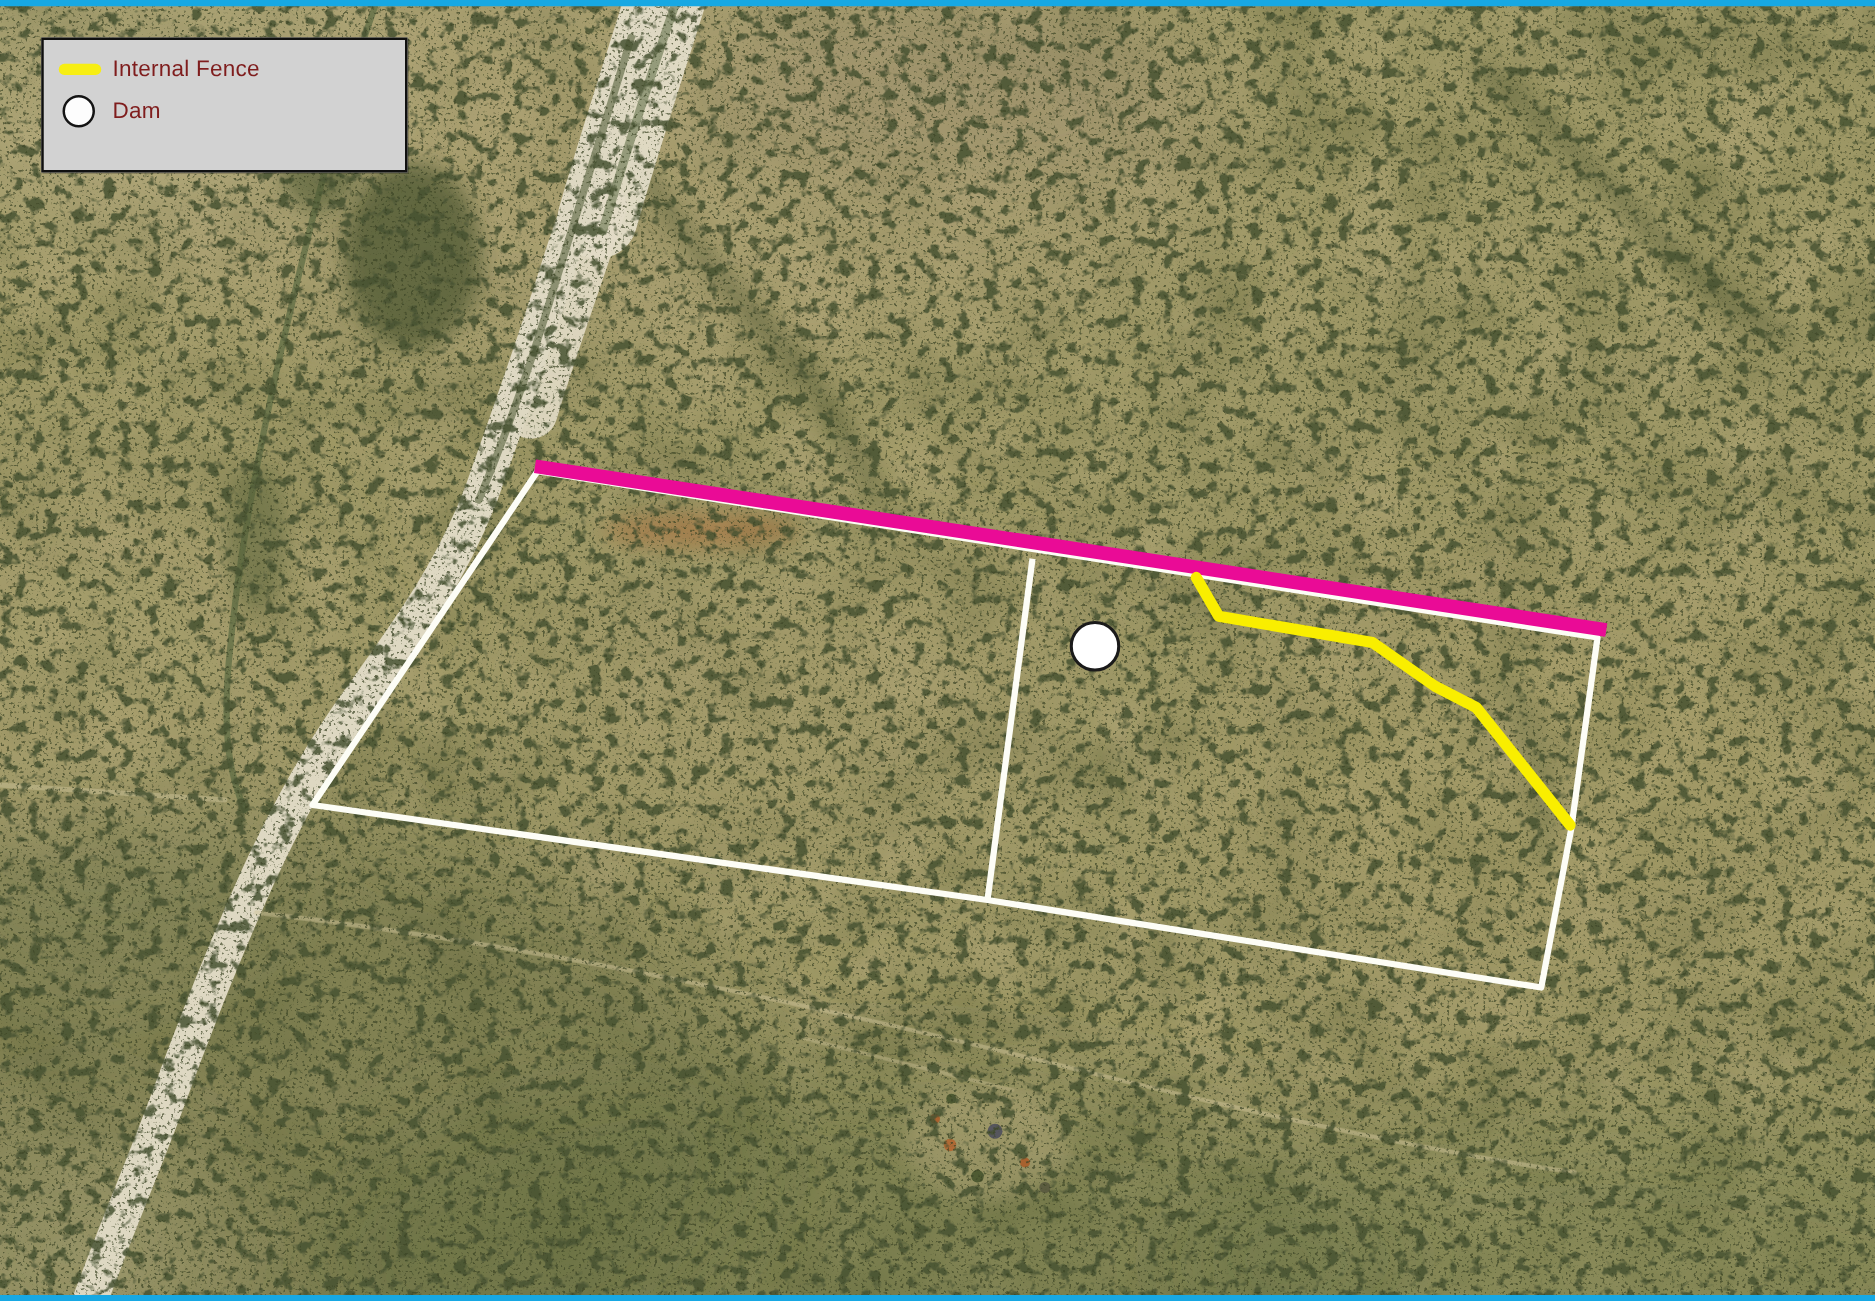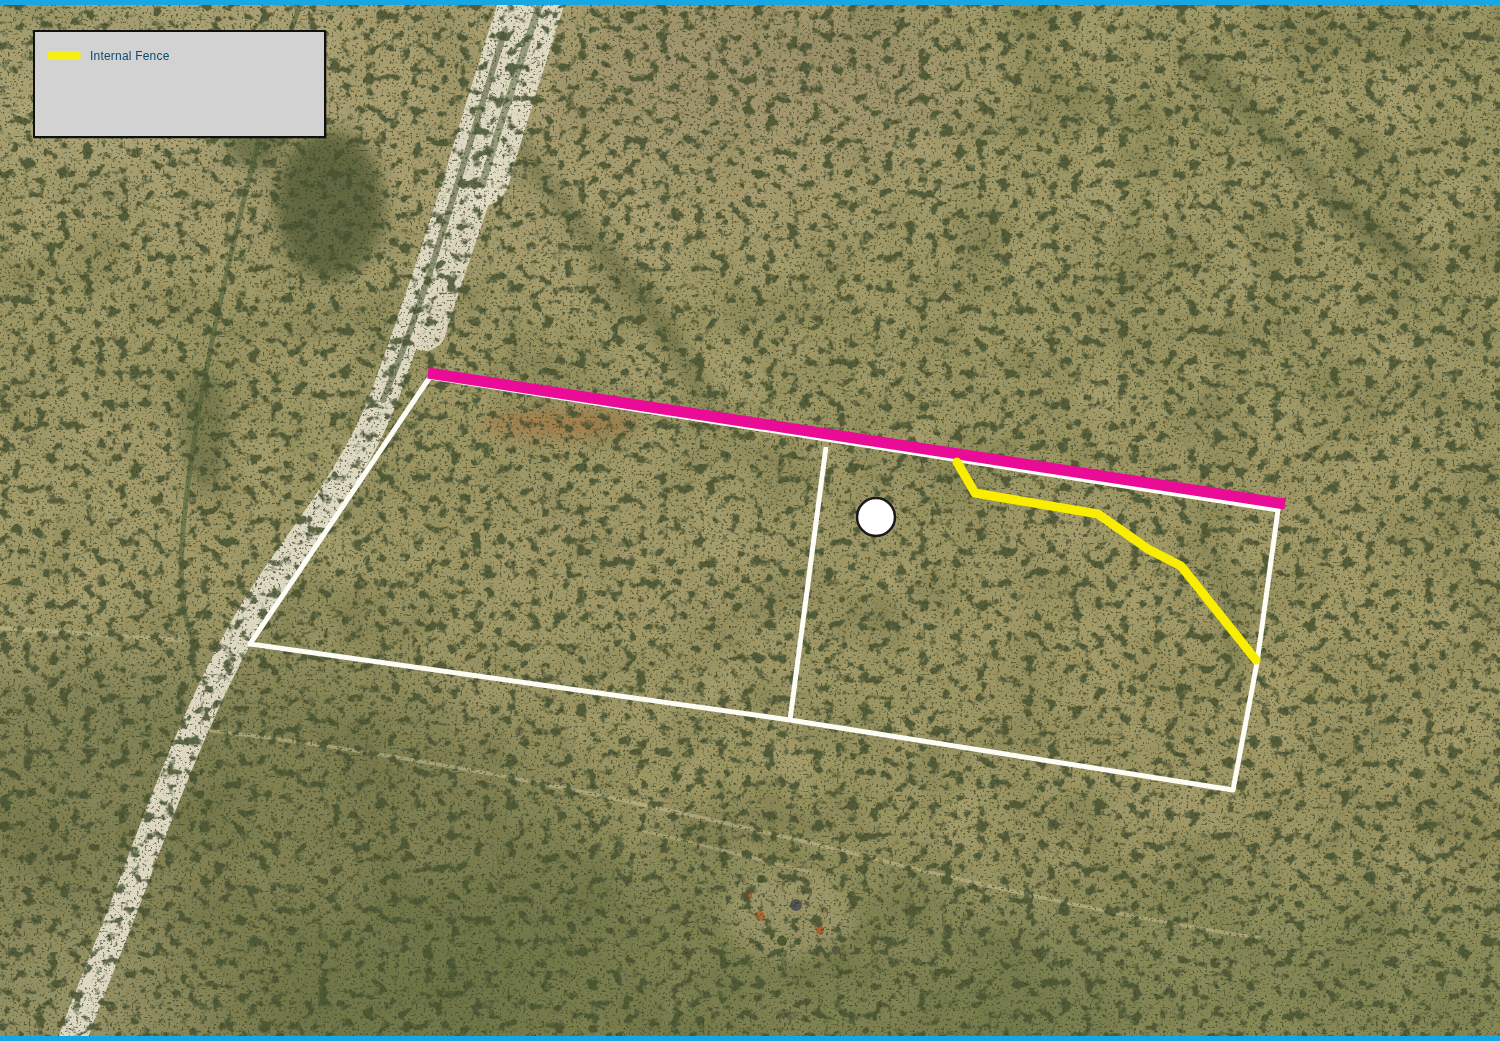--- a/index.html
+++ b/index.html
@@ -23,21 +23,21 @@
     box-shadow:1px 1px 0 rgba(0,0,0,.25);
   }
   .legend-row{display:flex;align-items:center;height:33px;}
   .swatch-wrap{width:43px;display:flex;align-items:center;}
   .swatch-line{width:34px;height:9px;border-radius:5px;}
   .swatch-circle{
     width:26px;height:26px;border-radius:50%;
     border:2.5px solid #141414;background:#fdfdfd;
     box-sizing:border-box;margin-left:3px;
   }
-  .legend-label{font-size:12px;color:#0c4a6e;letter-spacing:.2px;white-space:nowrap;}
+  .legend-label{font-size:18px;color:#7f1d1d;letter-spacing:.2px;white-space:nowrap;}
 </style>
 </head>
 <body>
 
 <div class="viewport">
 
   <svg class="map-svg" width="1500" height="1041" viewBox="0 0 1500 1041">
     <defs>
       <filter id="mottleDark" x="0" y="0" width="100%" height="100%">
         <feTurbulence type="fractalNoise" baseFrequency="0.012 0.014" numOctaves="4" seed="5" result="n"></feTurbulence>
@@ -140,14 +140,20 @@
   <div class="frame-strip top" style="background: rgb(23, 168, 227);"></div>
   <div class="frame-strip bottom" style="background: rgb(23, 168, 227);"></div>
 
   <div class="legend">
     <div class="legend-row">
       <span class="swatch-wrap">
         <span class="swatch-line" style="background: rgb(247, 238, 19);"></span>
       </span>
       <span class="legend-label">Internal Fence</span>
     </div>
+    <div class="legend-row">
+      <span class="swatch-wrap">
+        <span class="swatch-circle" style="background: rgb(253, 253, 253);"></span>
+      </span>
+      <span class="legend-label">Dam</span>
+    </div>
   </div>
 </div>
 
 </body></html>

